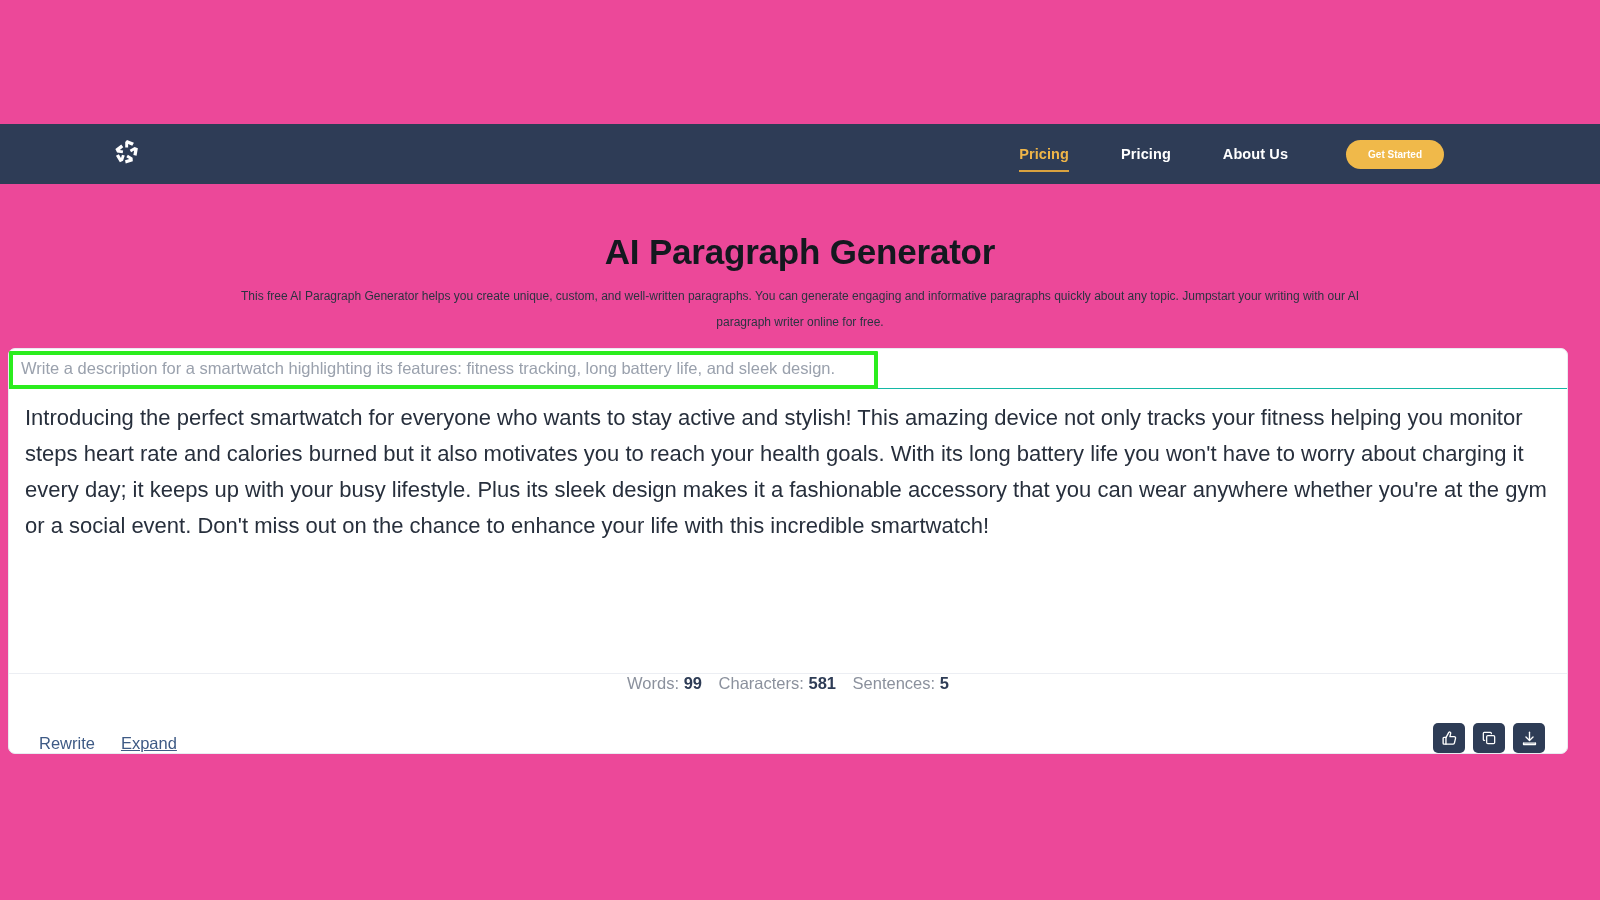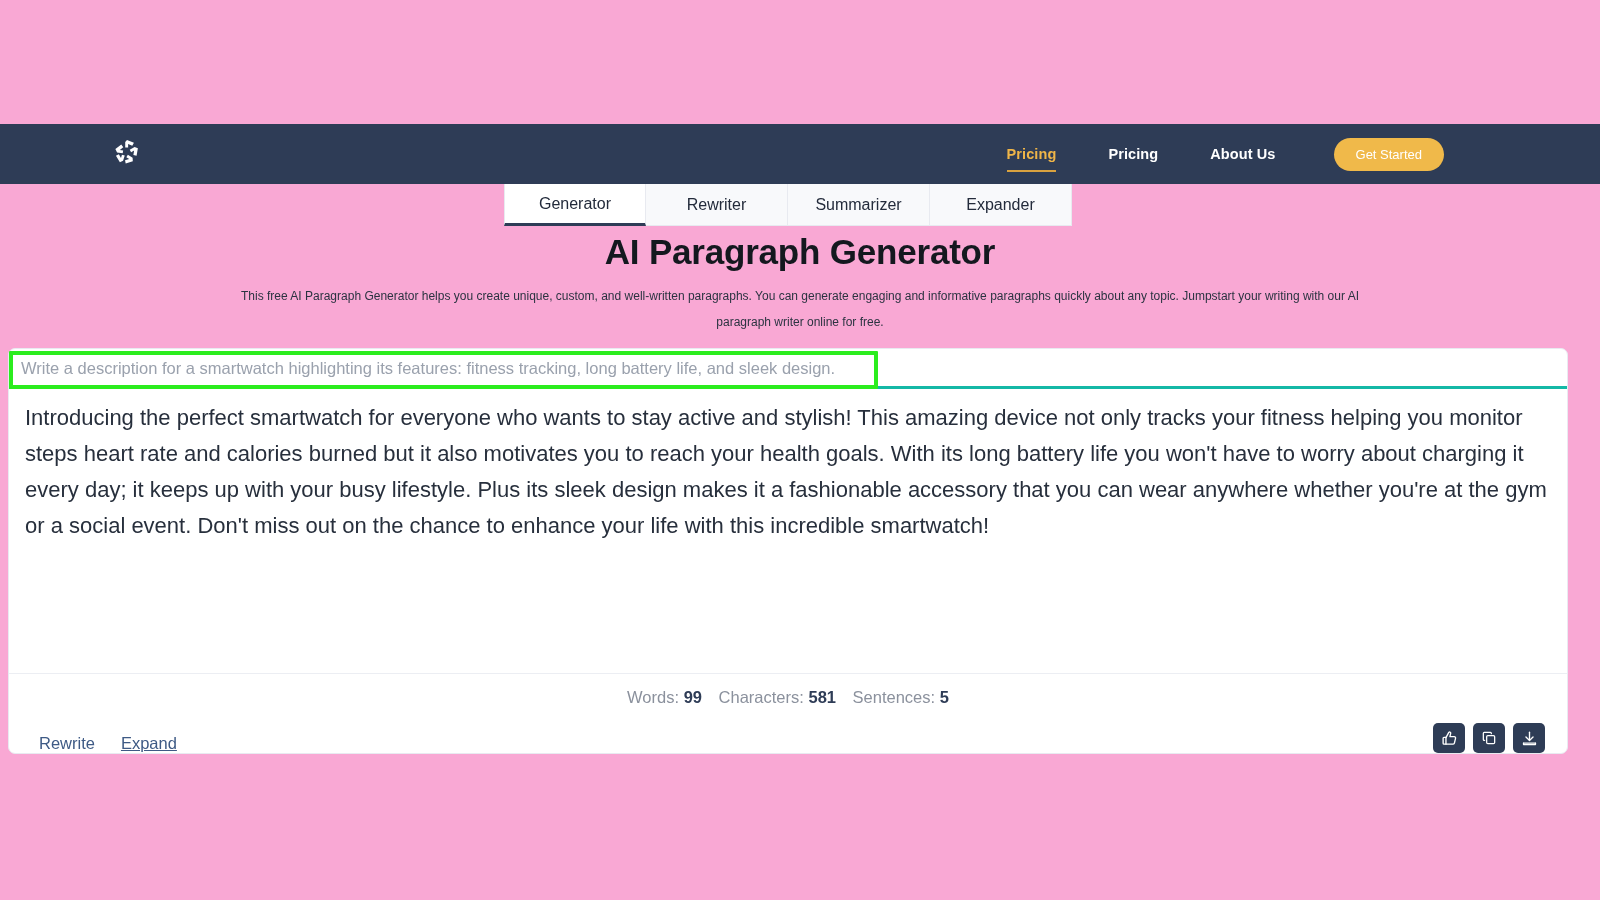--- a/index.html
+++ b/index.html
@@ -6,21 +6,21 @@
   html, body {
     margin: 0; padding: 0;
     width: 1600px; height: 900px;
     background: #ffffff;
     font-family: "Liberation Sans", sans-serif;
     overflow: hidden;
   }
   #page {
     position: relative;
     width: 1600px; height: 900px;
-    background: #f9a8d4;
+    background: #ec4899;
   }
 
   
   .navbar {
     position: absolute;
     top: 124px; left: 0;
     width: 1600px; height: 60px;
     background: #2e3c56;
     display: flex;
     align-items: center;
@@ -58,22 +58,22 @@
     position: absolute;
     left: 26px; right: 26px;
     bottom: 12px;
     height: 2px;
     background: #d9a23f;
   }
   .cta {
     margin-left: 32px;
     background: #f0b94a;
     color: #ffffff;
-    font-size: 13px;
-    font-weight: normal;
+    font-size: 10px;
+    font-weight: bold;
     border: none;
     border-radius: 17px;
     padding: 9px 22px;
     cursor: pointer;
     font-family: "Liberation Sans", sans-serif;
     white-space: nowrap;
   }
 
   
   .tabs {
@@ -130,21 +130,21 @@
     position: absolute;
     left: 8px; top: 348px;
     width: 1560px; height: 406px;
     background: #ffffff;
     border: 1px solid #e9eaf1;
     border-radius: 7px;
   }
   .prompt-row {
     position: relative;
     height: 40px;
-    border-bottom: 3px solid #14b8a6;
+    border-bottom: 1px solid #14b8a6;
   }
   .prompt-input {
     position: absolute;
     left: 4px; top: 0;
     width: 1540px; height: 39px;
     border: none;
     outline: none;
     background: transparent;
     font-family: "Liberation Sans", sans-serif;
     font-size: 16.5px;
@@ -176,21 +176,20 @@
     font-family: "Liberation Sans", sans-serif;
   }
   .stats {
     position: absolute;
     left: 0; top: 324px;
     width: 1558px;
     text-align: center;
     font-size: 16.5px;
     color: #8b919d;
     border-top: 1px solid #eceef3;
-    padding-top: 14px;
   }
   .stats b { color: #2e3c56; font-weight: bold; }
   .stats .stat { margin: 0 6px; }
   .footbar {
     position: absolute;
     left: 0; top: 364px;
     width: 1558px; height: 40px;
     display: flex;
     align-items: flex-end;
   }
@@ -248,26 +247,20 @@
     </div>
 
     <div class="nav-right">
       <a class="nav-link active" href="#" style="color: rgb(239, 181, 72);">Pricing</a>
       <a class="nav-link" href="#">Pricing</a>
       <a class="nav-link" href="#">About Us</a>
       <button class="cta" style="background: rgb(240, 185, 74);">Get Started</button>
     </div>
   </div>
 
-  <div class="tabs">
-    <div class="tab active">Generator</div>
-    <div class="tab">Rewriter</div>
-    <div class="tab">Summarizer</div>
-    <div class="tab">Expander</div>
-  </div>
 
   <div class="hero-title">AI Paragraph Generator</div>
   <div class="hero-sub">This free AI Paragraph Generator helps you create unique, custom, and well-written paragraphs. You can generate engaging and informative paragraphs quickly about any topic. Jumpstart your writing with our AI paragraph writer online for free.</div>
 
   <div class="panel">
 
     <div class="prompt-row">
       <input class="prompt-input" type="text" placeholder="Write a description for a smartwatch highlighting its features: fitness tracking, long battery life, and sleek design." style="">
       <div class="hl-box" style="border-color: rgb(43, 237, 30);"></div>
     </div>

